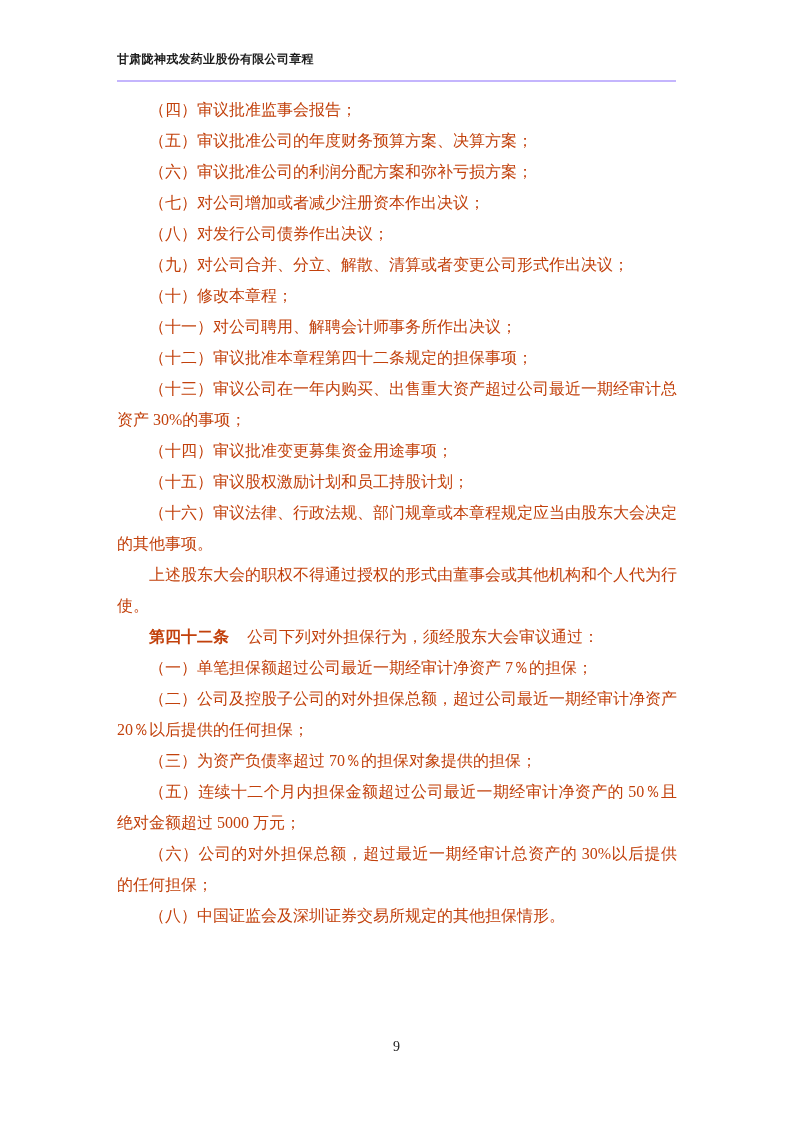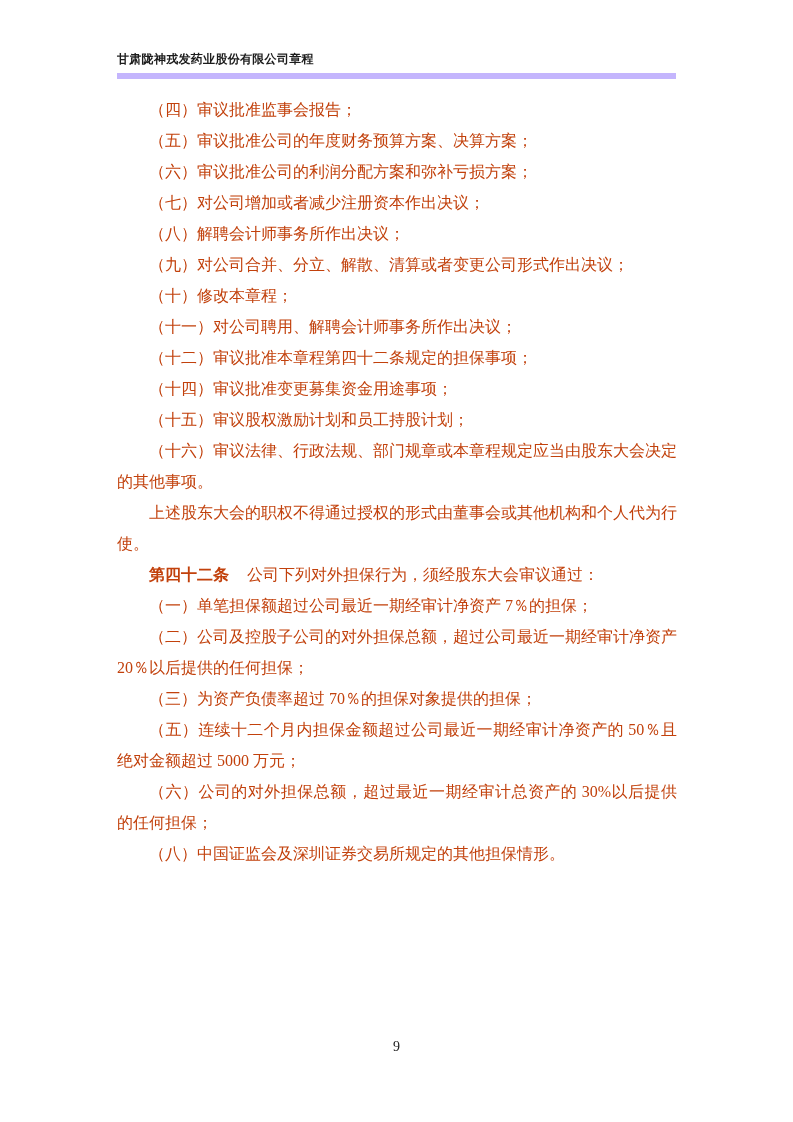--- a/index.html
+++ b/index.html
@@ -11,22 +11,22 @@
     background: #ffffff;
     font-family: "Liberation Serif", "DejaVu Serif", serif;
     color: #1c1c1c;
     overflow: hidden;
   }
   .header {
     position: absolute;
     left: 117px;
     top: 49px;
     width: 559px;
-    border-bottom: 6px solid #c4b5fd;
-    padding-bottom: 5px;
+    border-bottom: 2px solid #c4b5fd;
+    padding-bottom: 12px;
   }
   .header-title {
     font-size: 12px;
     font-weight: bold;
     letter-spacing: 0.3px;
     color: #1c1c1c;
   }
   .body {
     position: absolute;
     left: 117px;
@@ -65,25 +65,26 @@
 
   <div class="header">
     <span class="header-title">甘肃陇神戎发药业股份有限公司章程</span>
   </div>
 
   <div class="body">
     <p class="para">（四）审议批准监事会报告；</p>
     <p class="para">（五）审议批准公司的年度财务预算方案、决算方案；</p>
     <p class="para">（六）审议批准公司的利润分配方案和弥补亏损方案；</p>
     <p class="para">（七）对公司增加或者减少注册资本作出决议；</p>
-    <p class="para">（八）解聘会计师事务所作出决议；</p>
+    <p class="para">（八）对发行公司债券作出决议；</p>
     <p class="para">（九）对公司合并、分立、解散、清算或者变更公司形式作出决议；</p>
     <p class="para">（十）修改本章程；</p>
     <p class="para">（十一）对公司聘用、解聘会计师事务所作出决议；</p>
     <p class="para">（十二）审议批准本章程第四十二条规定的担保事项；</p>
+    <p class="para">（十三）审议公司在一年内购买、出售重大资产超过公司最近一期经审计总资产 30%的事项；</p>
     <p class="para">（十四）审议批准变更募集资金用途事项；</p>
     <p class="para">（十五）审议股权激励计划和员工持股计划；</p>
     <p class="para">（十六）审议法律、行政法规、部门规章或本章程规定应当由股东大会决定的其他事项。</p>
     <p class="para">上述股东大会的职权不得通过授权的形式由董事会或其他机构和个人代为行使。</p>
     <p class="para"><span class="article-number">第四十二条</span><span class="article-text">公司下列对外担保行为，须经股东大会审议通过：</span></p>
     <p class="para">（一）单笔担保额超过公司最近一期经审计净资产 7％的担保；</p>
     <p class="para">（二）公司及控股子公司的对外担保总额，超过公司最近一期经审计净资产 20％以后提供的任何担保；</p>
     <p class="para">（三）为资产负债率超过 70％的担保对象提供的担保；</p>
     <p class="para">（五）连续十二个月内担保金额超过公司最近一期经审计净资产的 50％且绝对金额超过 5000 万元；</p>
     <p class="para">（六）公司的对外担保总额，超过最近一期经审计总资产的 30%以后提供的任何担保；</p>

